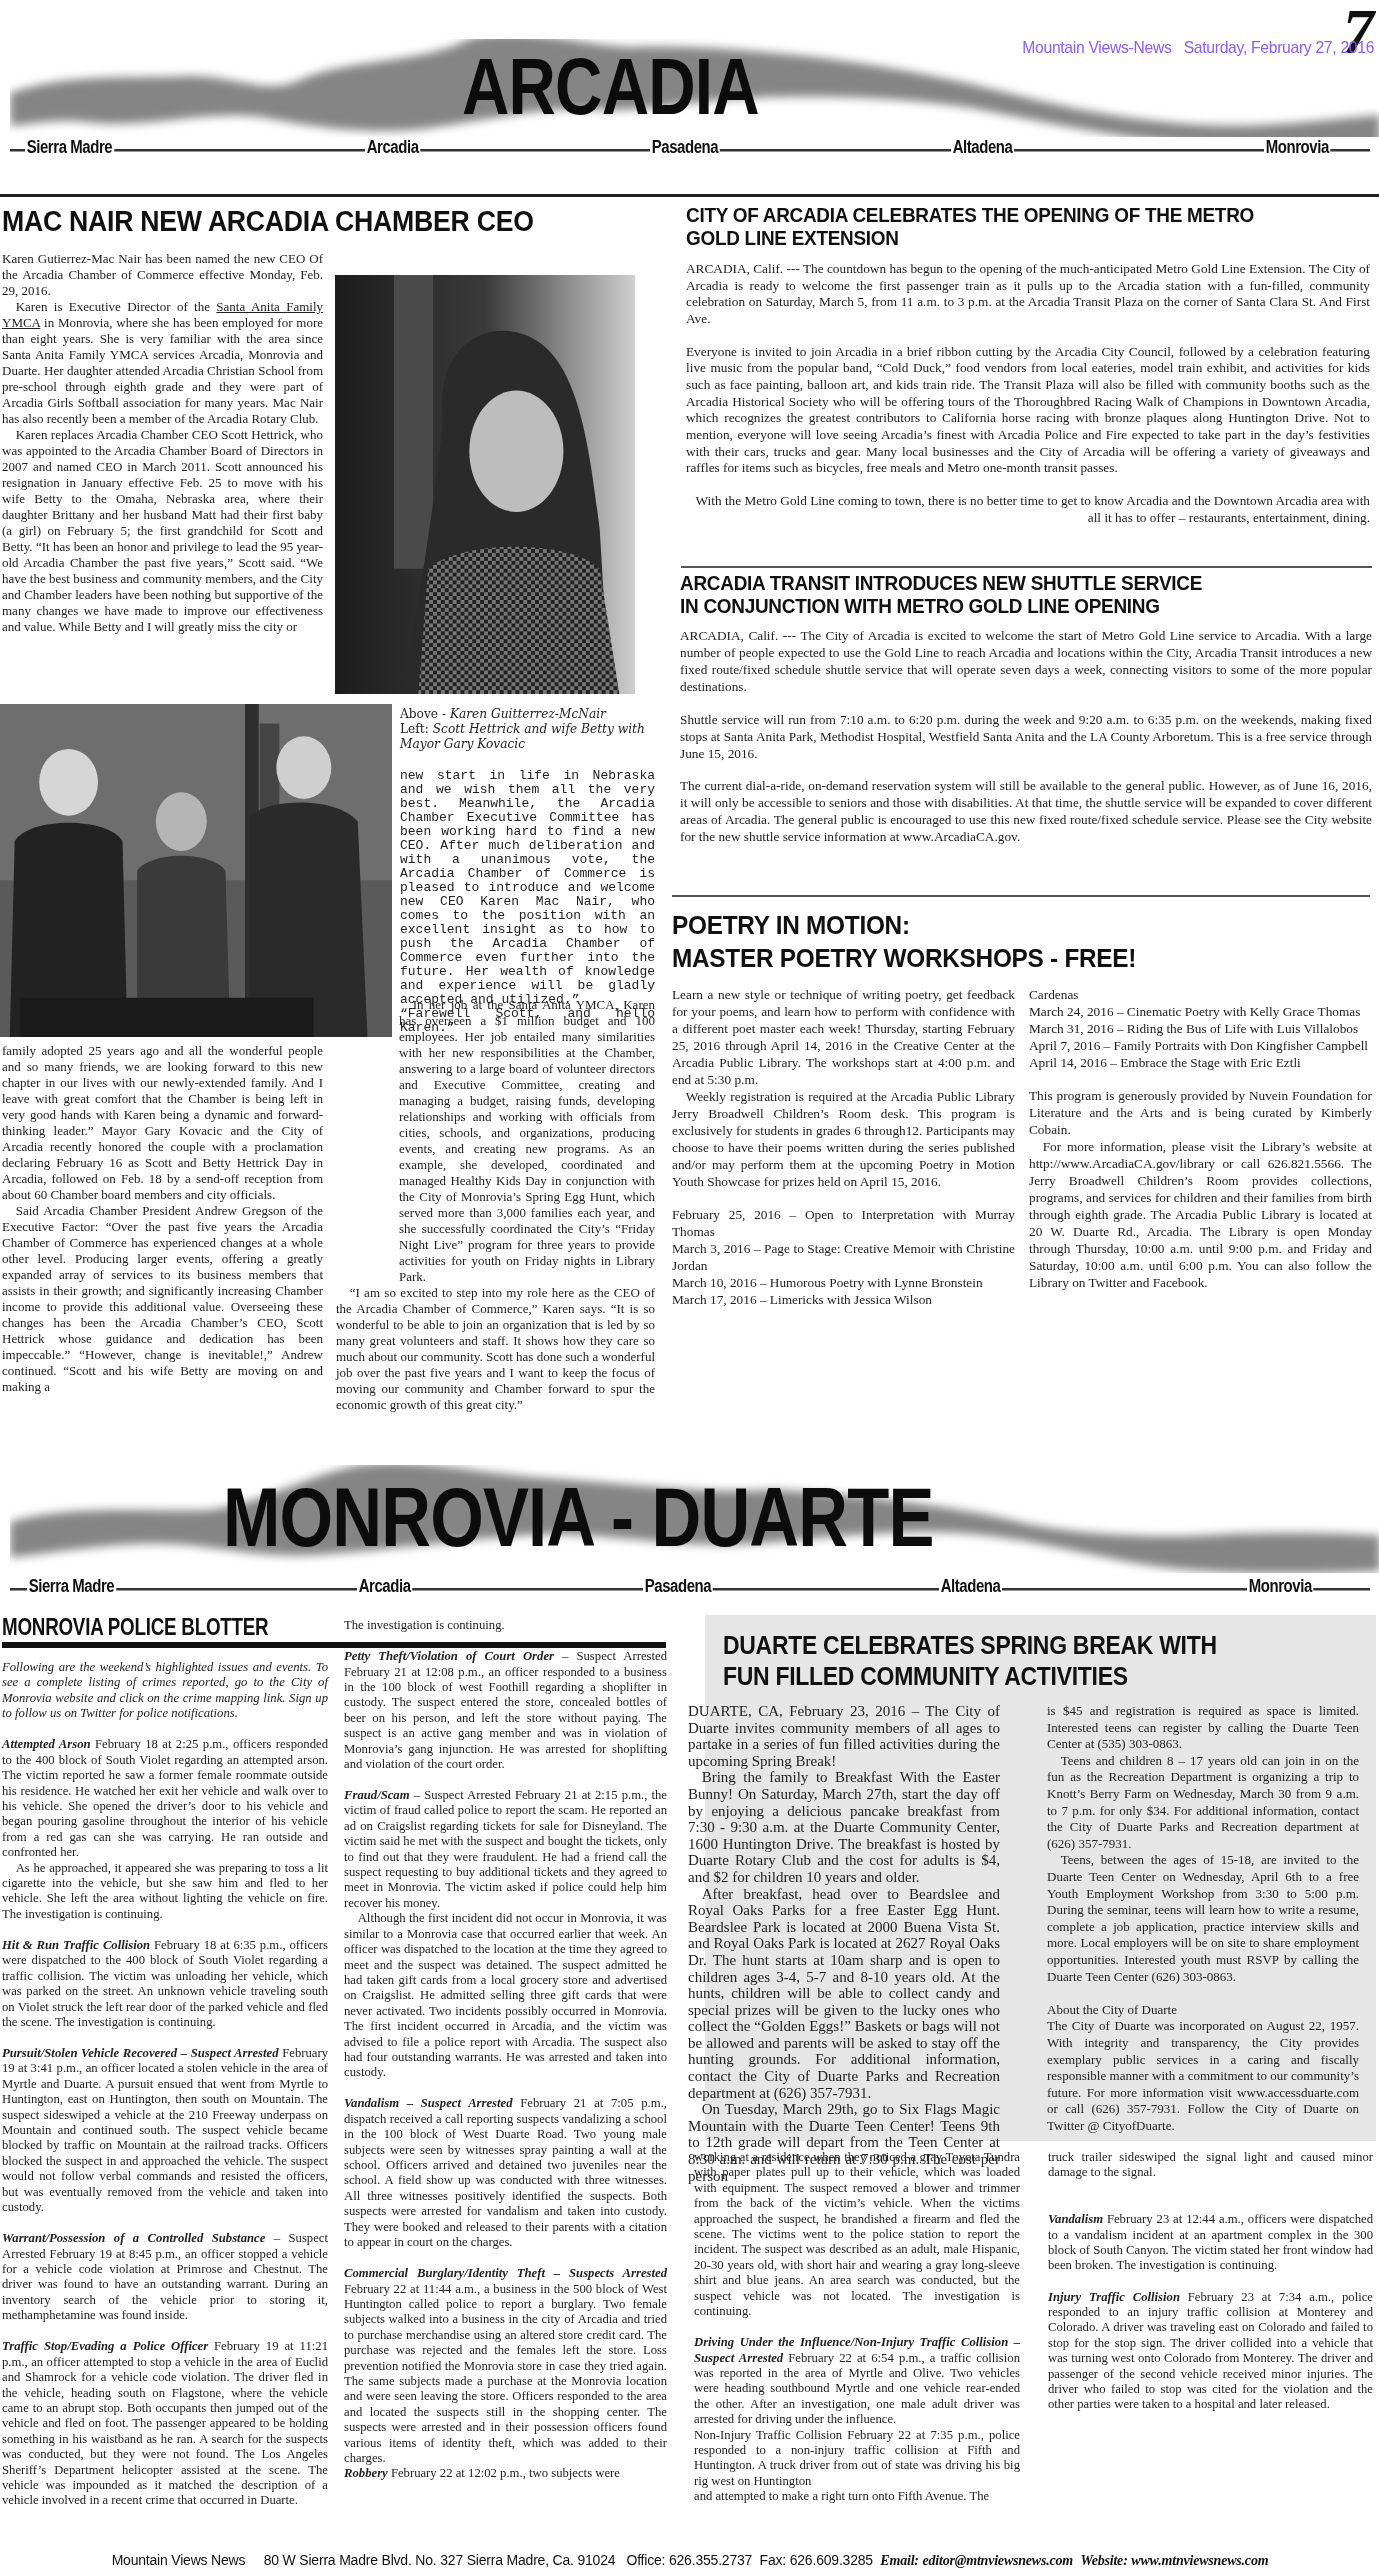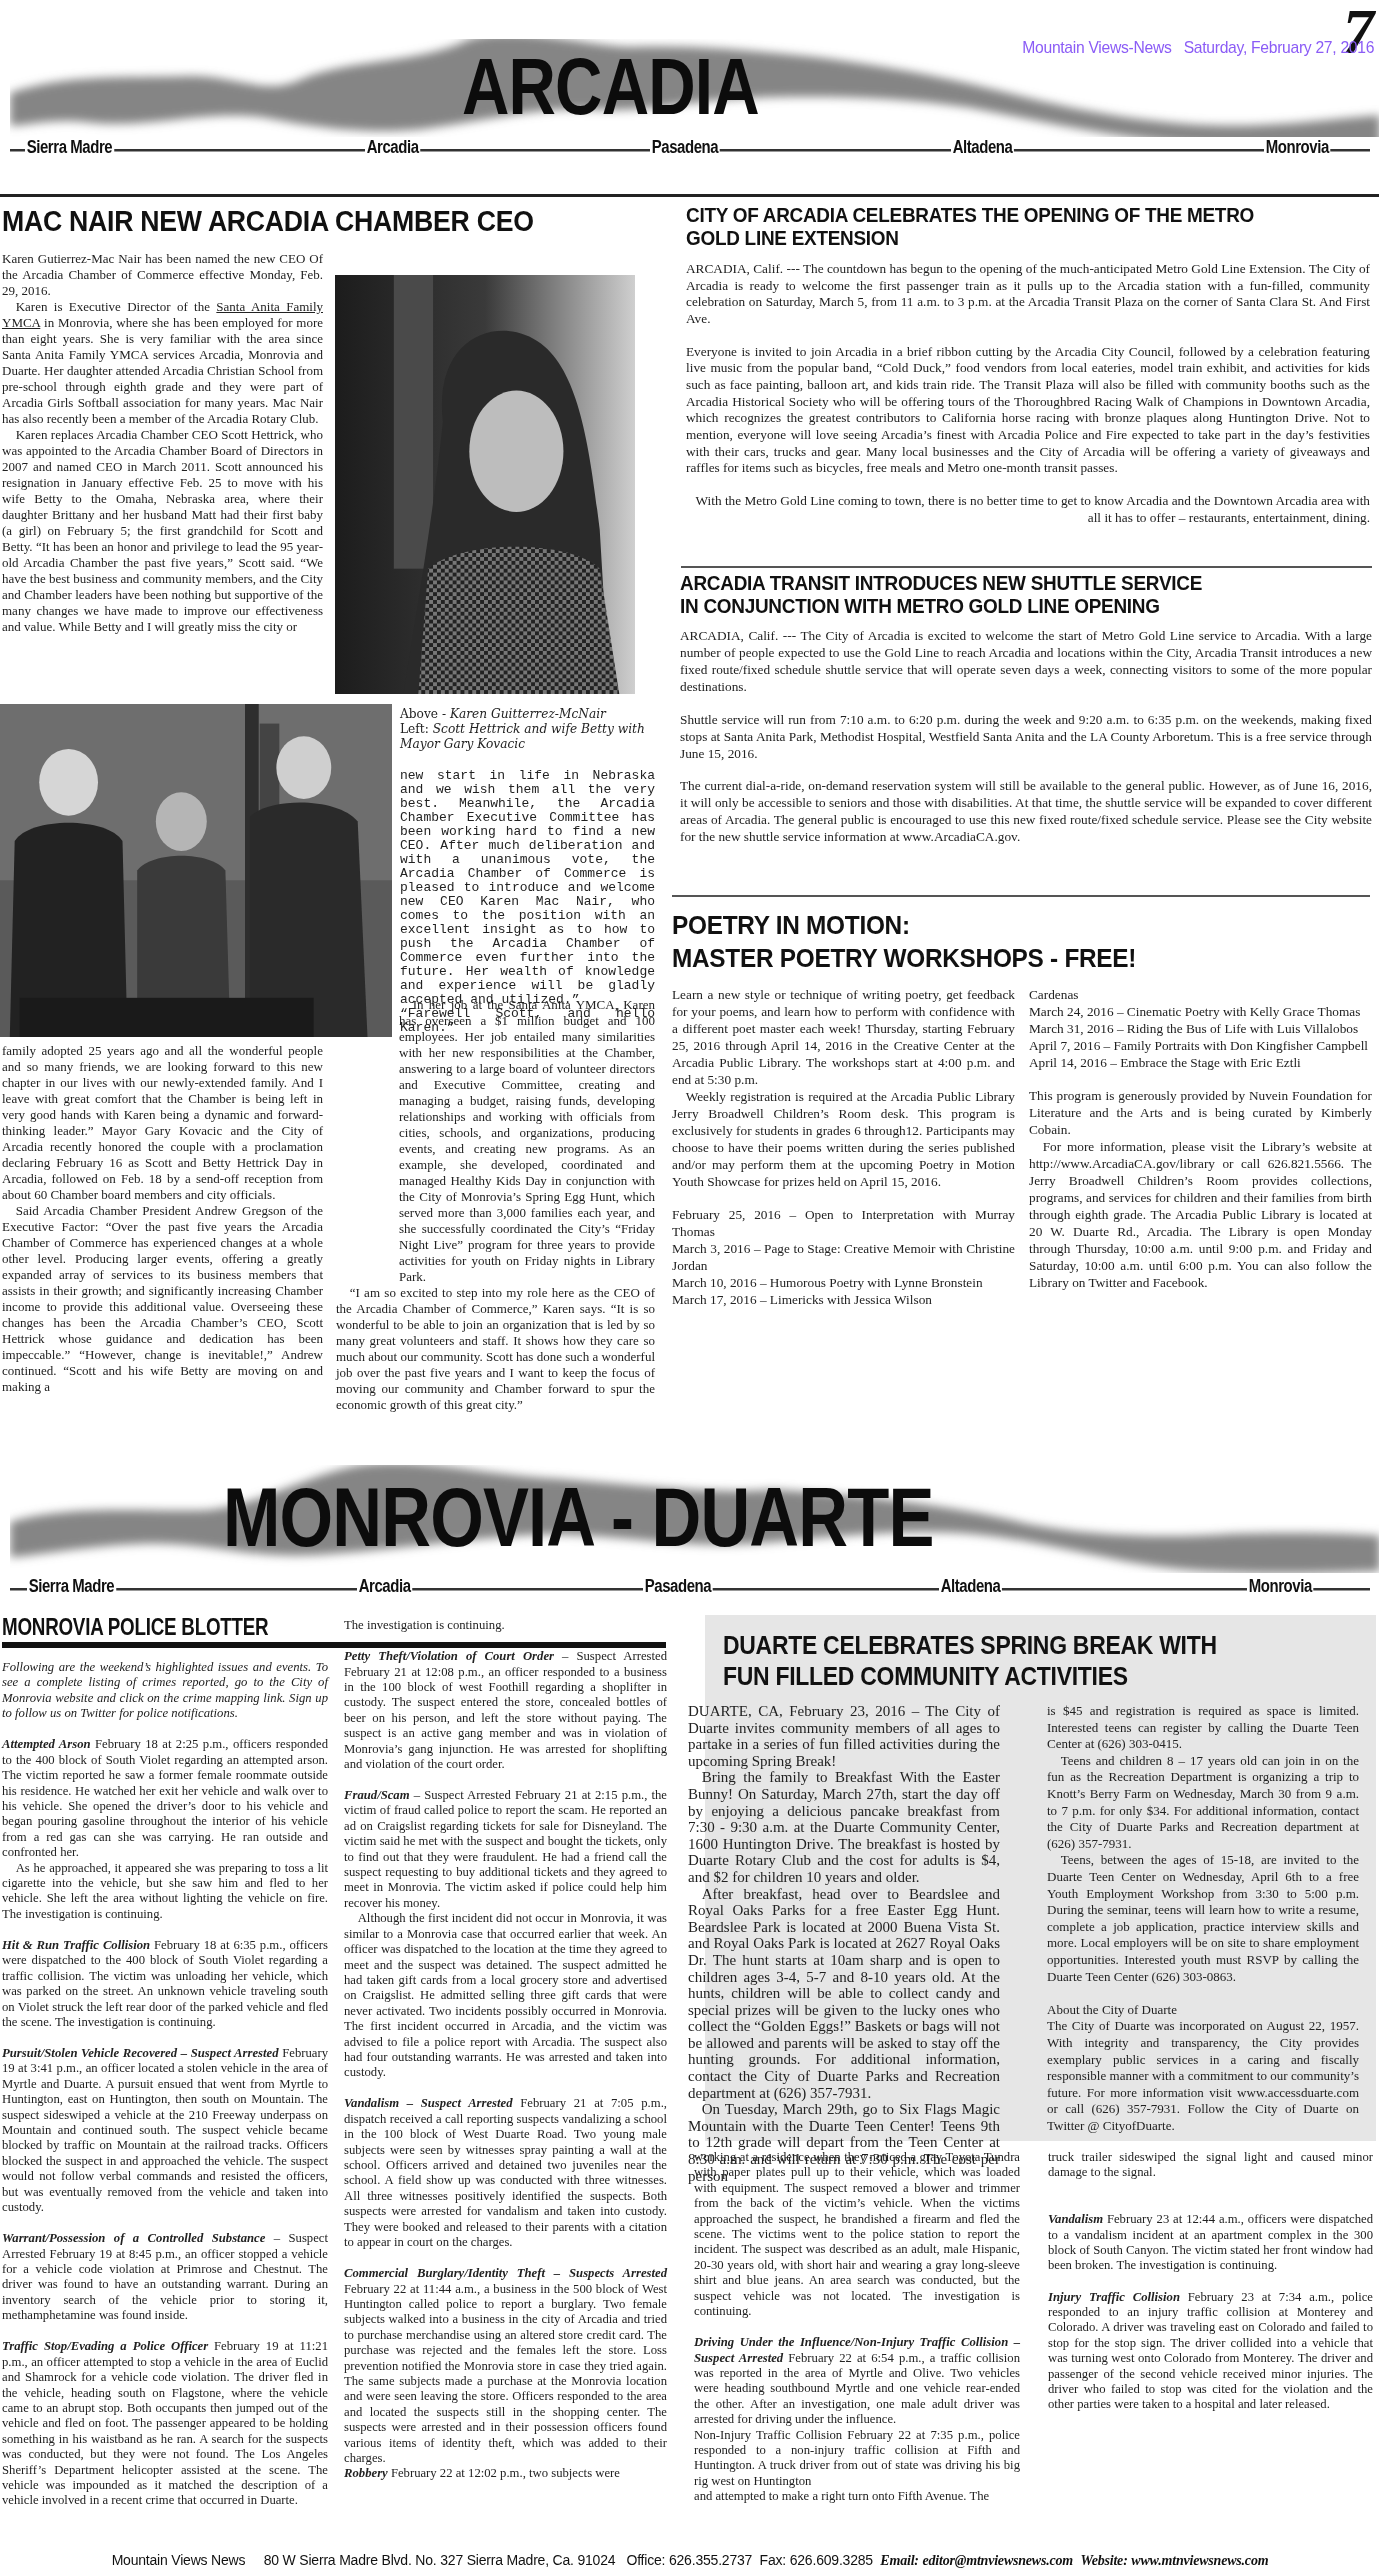--- a/index.html
+++ b/index.html
@@ -262,21 +262,21 @@
 </div>
 
 <div class="txt" style="left:688px; top:1703px; width:312px; font-size:15px; line-height:16.6px;">
   <p>DUARTE, CA, February 23, 2016 – The City of Duarte invites community members of all ages to partake in a series of fun filled activities during the upcoming Spring Break!</p>
   <p class="ind">Bring the family to Breakfast With the Easter Bunny! On Saturday, March 27th, start the day off by enjoying a delicious pancake breakfast from 7:30 - 9:30 a.m. at the Duarte Community Center, 1600 Huntington Drive.  The breakfast is hosted by Duarte Rotary Club and the cost for adults is $4, and $2 for children 10 years and older.</p>
   <p class="ind">After breakfast, head over to Beardslee and Royal Oaks Parks for a free Easter Egg Hunt.  Beardslee Park is located at 2000 Buena Vista St. and Royal Oaks Park is located at 2627 Royal Oaks Dr.  The hunt starts at 10am sharp and is open to children ages 3-4, 5-7 and 8-10 years old.  At the hunts, children will be able to collect candy and special prizes will be given to the lucky ones who collect the “Golden Eggs!”  Baskets or bags will not be allowed and parents will be asked to stay off the hunting grounds.  For additional information, contact the City of Duarte Parks and Recreation department at (626) 357-7931.</p>
   <p class="ind">On Tuesday, March 29th, go to Six Flags Magic Mountain with the Duarte Teen Center! Teens 9th to 12th grade will depart from the Teen Center at 8:30 a.m. and will return at 7:30 p.m.  The cost per person</p>
 </div>
 
 <div class="txt" style="left:1047px; top:1703px; width:312px; font-size:13px; line-height:16.6px;">
-  <p>is $45 and registration is required as space is limited. Interested teens can register by calling the Duarte Teen Center at (626) 303-0415.</p>
+  <p>is $45 and registration is required as space is limited. Interested teens can register by calling the Duarte Teen Center at (535) 303-0863.</p>
   <p class="ind">Teens and children 8 – 17 years old can join in on the fun as the Recreation Department is organizing a trip to Knott’s Berry Farm on Wednesday, March 30 from 9 a.m. to 7 p.m. for only $34. For additional information, contact the City of Duarte Parks and Recreation department at (626) 357-7931.</p>
   <p class="ind">Teens, between the ages of 15-18, are invited to the Duarte Teen Center on Wednesday, April 6th to a free Youth Employment Workshop from 3:30 to 5:00 p.m.  During the seminar, teens will learn how to write a resume, complete a job application, practice interview skills and more.  Local employers will be on site to share employment opportunities.  Interested youth must RSVP by calling the Duarte Teen Center (626) 303-0863.</p>
   <div class="gap" style="height:16.7px;"></div>
   <p>About the City of Duarte</p>
   <p>The City of Duarte was incorporated on August 22, 1957. With integrity and transparency, the City provides exemplary public services in a caring and fiscally responsible manner with a commitment to our community’s future. For more information visit www.accessduarte.com or call (626) 357-7931.  Follow the City of Duarte on Twitter @ CityofDuarte.</p>
 </div>
 
 <div class="txt" style="left:694px; top:2150px; width:326px; font-size:12.7px; line-height:15.4px;">
   <div id="blot3">
       <p><span>working at a residence when they noticed a gray Toyota Tundra with paper plates pull up to their vehicle, which was loaded with equipment. The suspect removed a blower and trimmer from the back of the victim’s vehicle. When the victims approached the suspect, he brandished a firearm and fled the scene. The victims went to the police station to report the incident. The suspect was described as an adult, male Hispanic, 20-30 years old, with short hair and wearing a gray long-sleeve shirt and blue jeans. An area search was conducted, but the suspect vehicle was not located. The investigation is continuing.</span></p>

